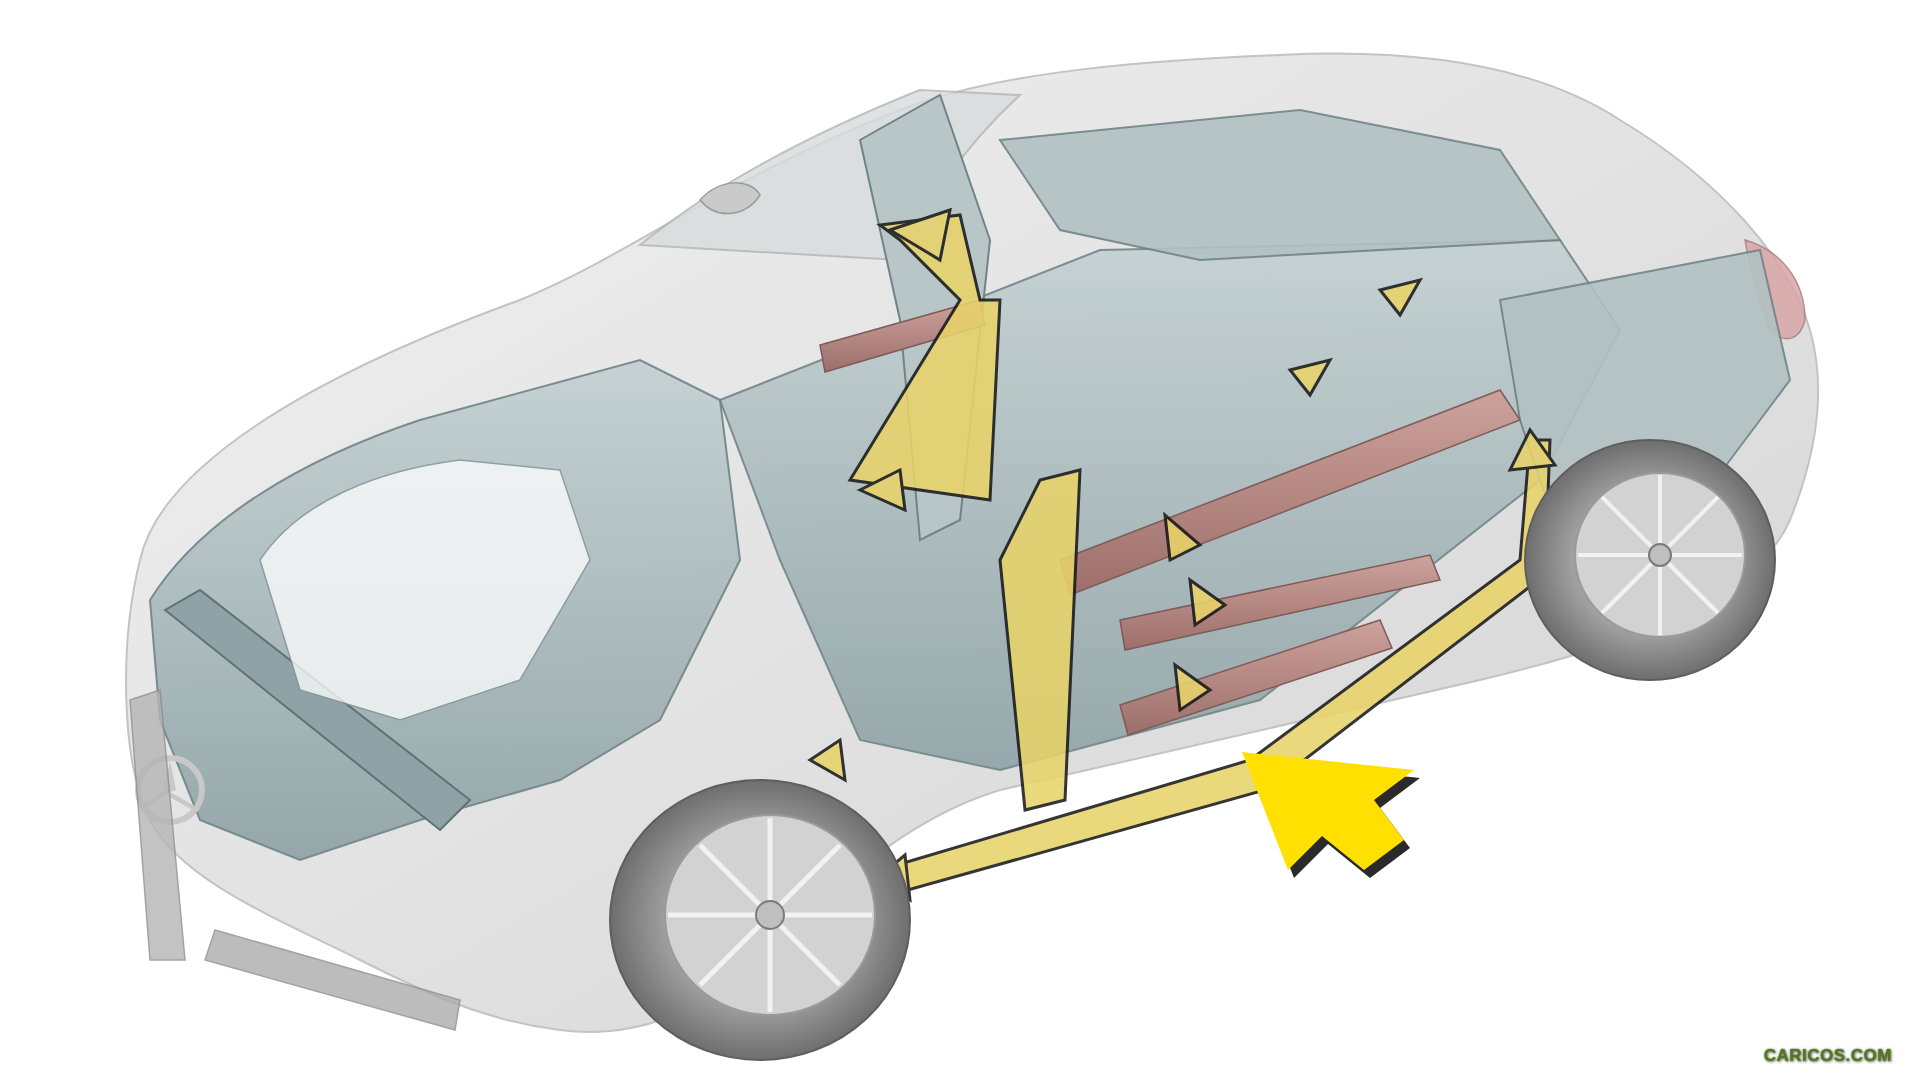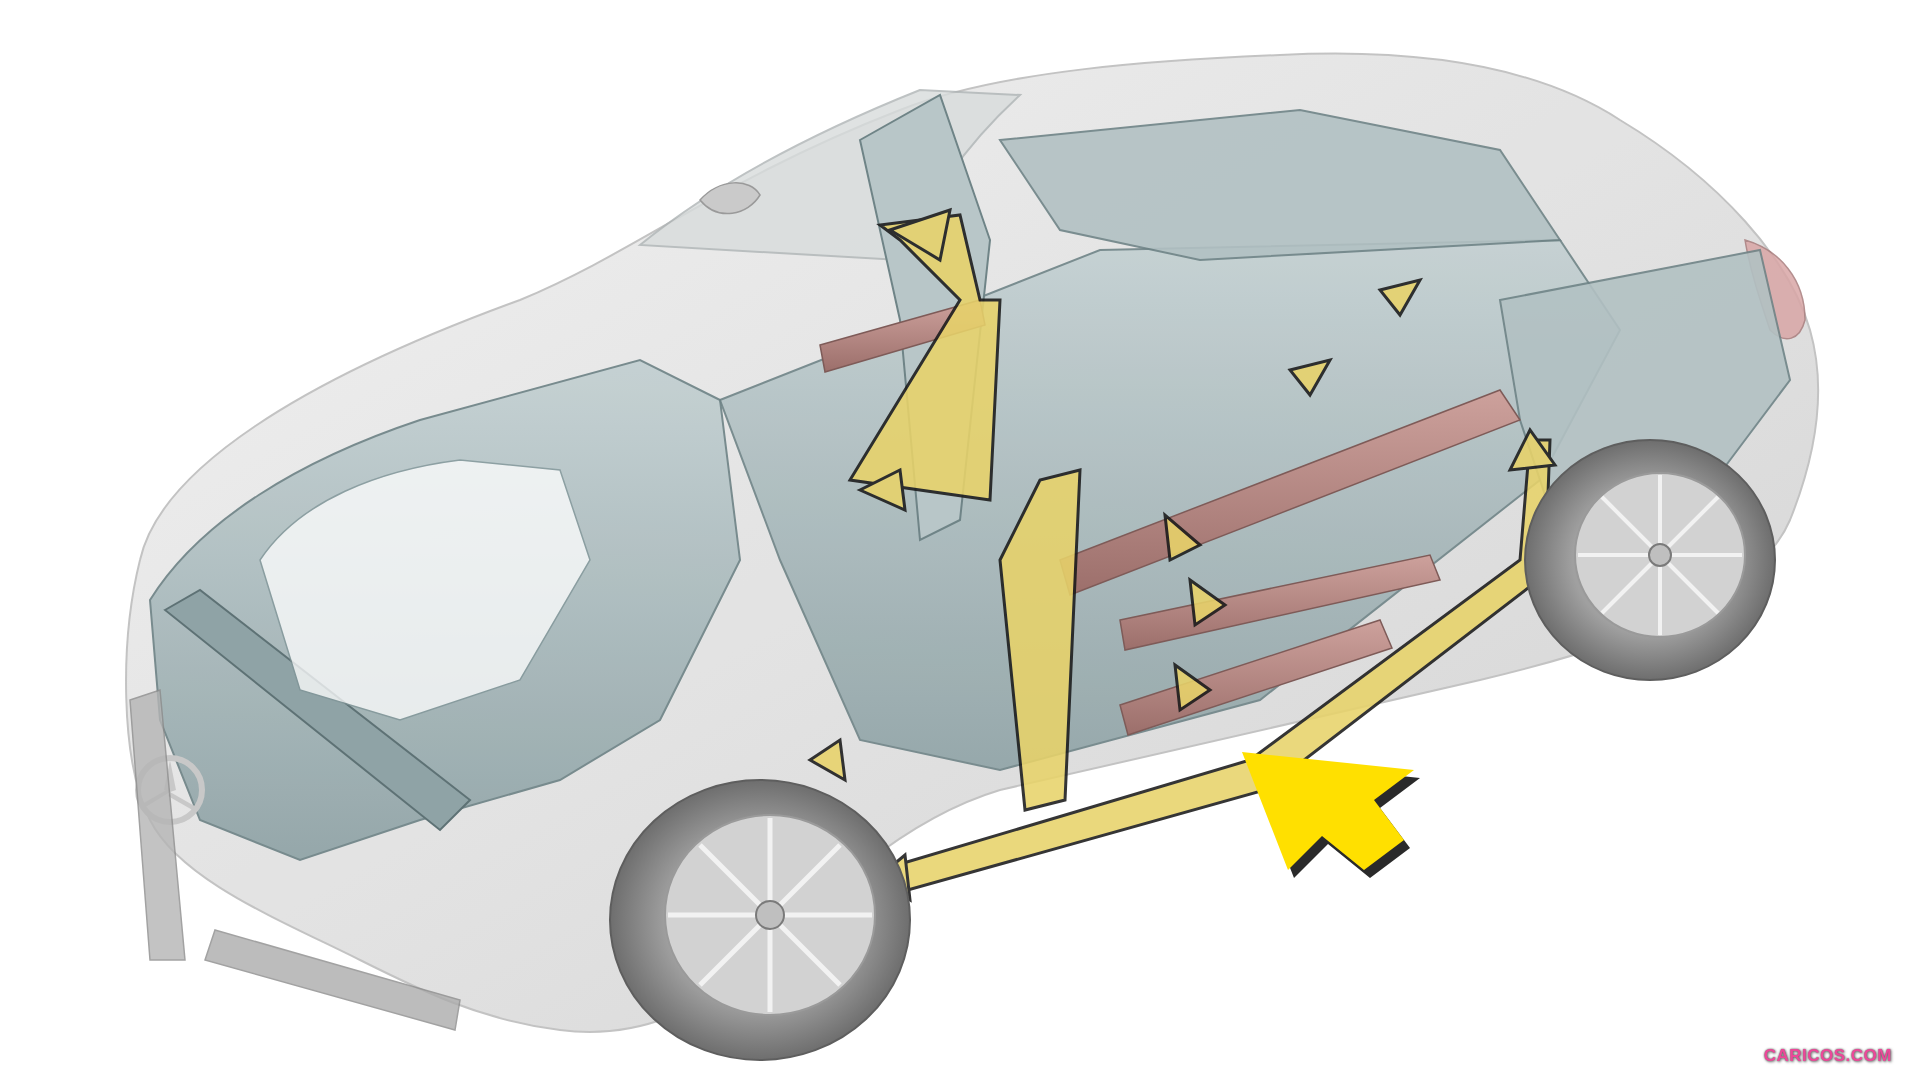--- a/index.html
+++ b/index.html
@@ -1,20 +1,20 @@
 <!DOCTYPE html>
 <html><head>
   <meta charset="utf-8">
   <style>
     html, body { margin: 0; padding: 0; background: #ffffff; }
     body { width: 1920px; height: 1080px; overflow: hidden; position: relative;
            font-family: "Liberation Sans", sans-serif; }
     #canvas { position: absolute; left: 0; top: 0; width: 1920px; height: 1080px; }
     .watermark { position: absolute; right: 28px; bottom: 14px; font-size: 17px;
-                 font-weight: bold; color: #ec4899; letter-spacing: 0.5px;
+                 font-weight: bold; color: #4d7c0f; letter-spacing: 0.5px;
                  text-shadow: 0 0 2px #555, 1px 1px 3px #777; }
   </style>
 </head>
 <body>
 
 <svg id="canvas" viewBox="0 0 1920 1080" xmlns="http://www.w3.org/2000/svg">
   <defs>
     <linearGradient id="shellGrad" x1="0" y1="0" x2="1" y2="1">
       <stop offset="0" stop-color="#F0F0F0"></stop>
       <stop offset="1" stop-color="#CFCFCF"></stop>

